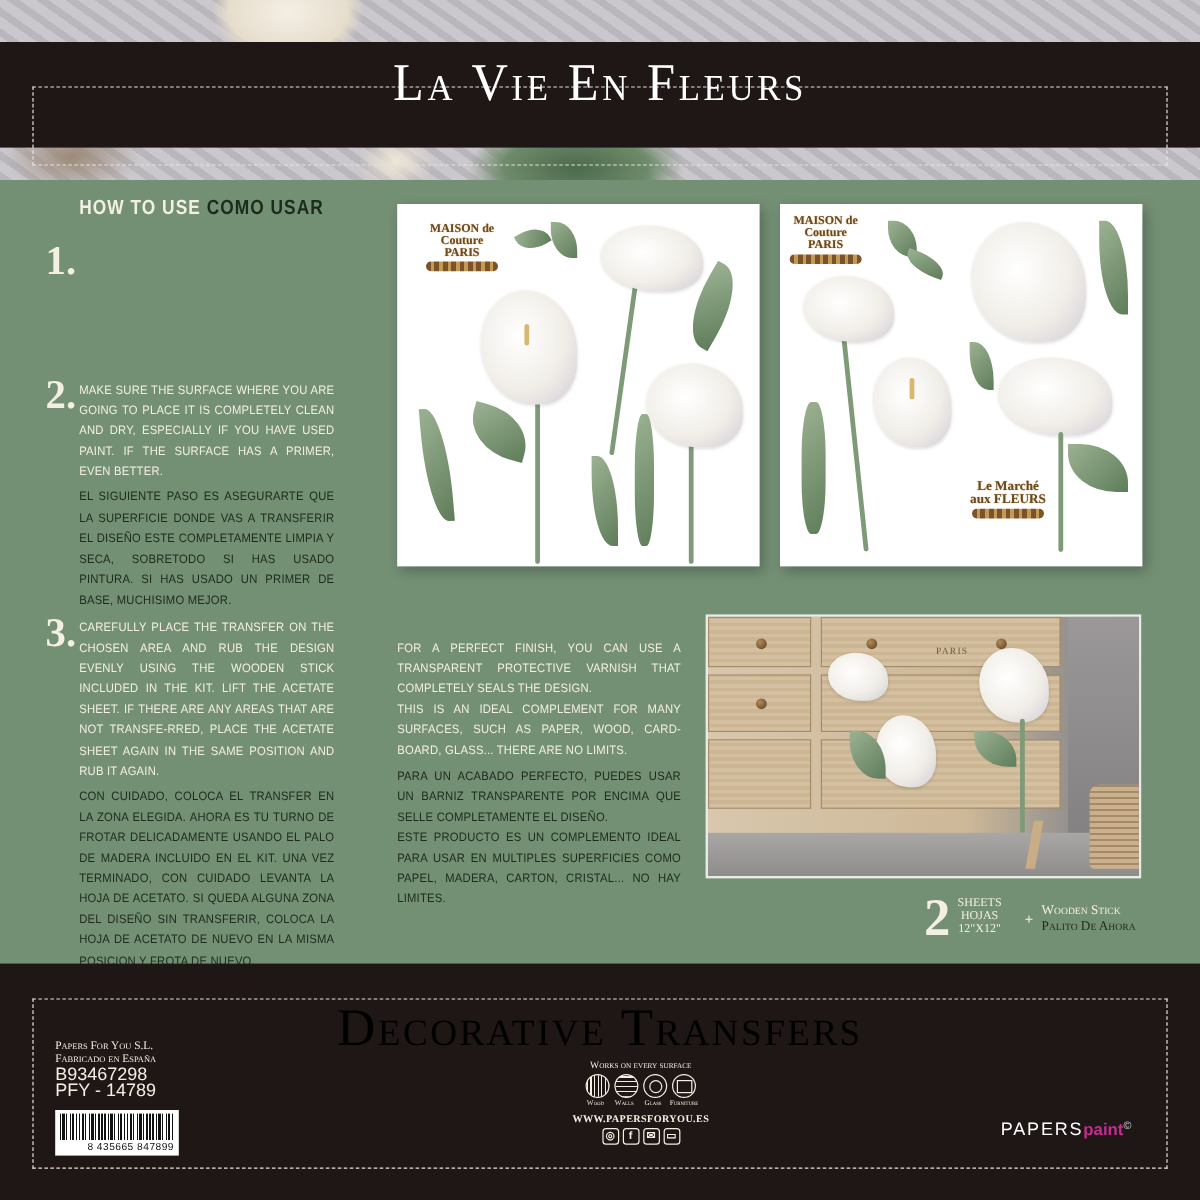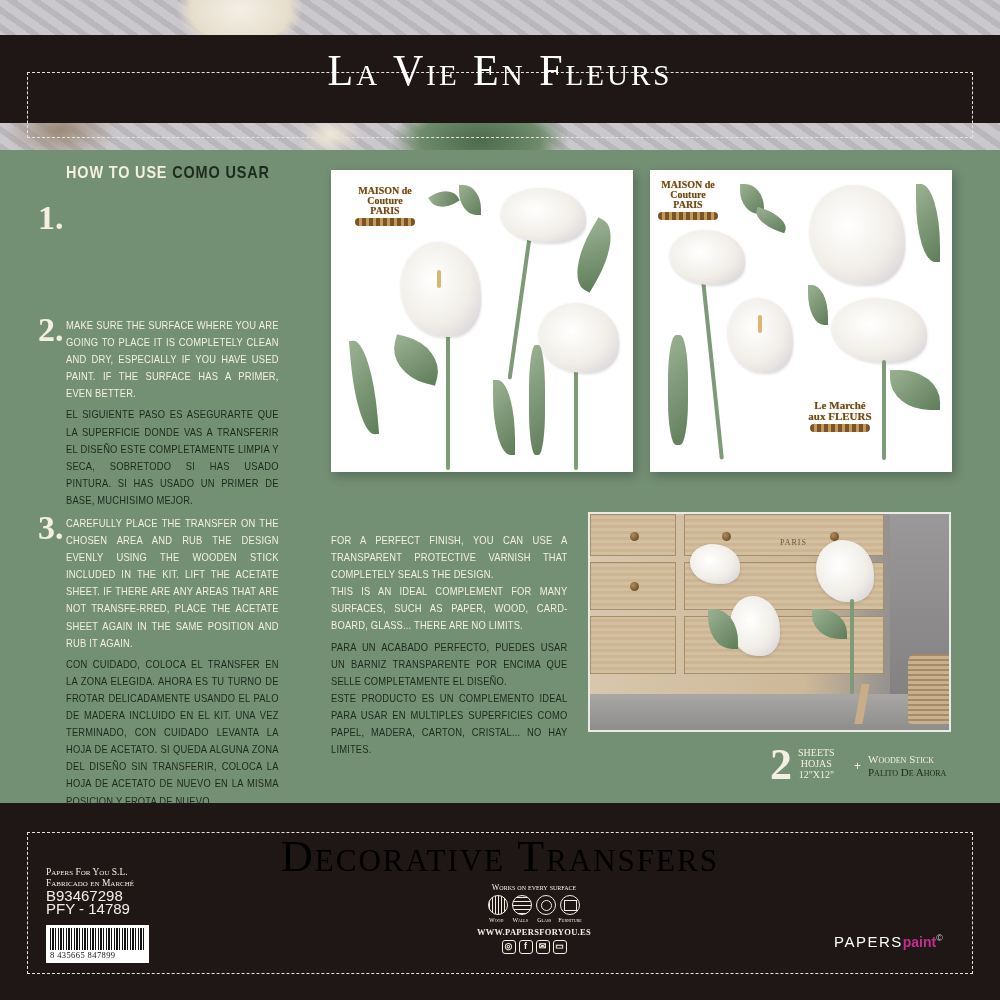--- a/index.html
+++ b/index.html
@@ -112,21 +112,21 @@
       position:absolute; left: 0; top: 838px; width: 1000px; text-align:center; color:#000000;
       font-size: 44px; letter-spacing: 2px; font-variant: small-caps; line-height: 38px;
     }
     .company { position:absolute; left: 46px; top: 867px; color:#f4efe3; }
     .company .name { font-size: 9.5px; line-height: 11px; font-variant: small-caps; font-family: "Liberation Serif", serif; display:block; }
     .company .code { font-size: 15px; line-height: 13px; font-family: "Liberation Sans", sans-serif; display:block; }
     .barcode {
       position:absolute; left: 46px; top: 925px; width: 103px; height: 38px; background:#ffffff; padding: 3px 4px 0;
     }
     .barcode .bars { height: 22px; background: repeating-linear-gradient(90deg,#111 0 1px,#fff 1px 2px,#111 2px 4px,#fff 4px 5px,#111 5px 6px,#fff 6px 8px); }
-    .barcode .num { font-family:Liberation Serif, serif; font-size: 8.5px; color:#111; letter-spacing: 0.4px; line-height: 11px; }
+    .barcode .num { font-family:Liberation Sans, sans-serif; font-size: 8.5px; color:#111; letter-spacing: 0.4px; line-height: 11px; text-align: right; }
 
     .surfaces { position:absolute; left: 454px; top: 883px; width: 160px; text-align:center; color:#f4efe3; }
     .surfaces .label { font-size: 8px; font-variant: small-caps; font-family:"Liberation Serif",serif; display:block; line-height: 10px; }
     .surf-icons { display:flex; justify-content:center; gap: 4px; margin-top: 2px; }
     .surf-icon { width: 20px; height: 20px; border-radius:50%; border: 1.5px solid #f4efe3; position:relative; }
     .surf-icon.wood { background: repeating-linear-gradient(90deg,#f4efe3 0 1px,transparent 1px 3px); }
     .surf-icon.walls { background: repeating-linear-gradient(0deg,#f4efe3 0 1px,transparent 1px 4px); }
     .surf-icon.glass::after { content:""; position:absolute; left:4px; top:4px; width:9px; height:9px; border-radius:50%; border:1px solid #f4efe3; }
     .surf-icon.furniture::after { content:""; position:absolute; left:3px; top:4px; width:11px; height:9px; border:1px solid #f4efe3; }
     .surf-labels { display:flex; justify-content:center; gap: 4px; margin-top: 2px; font-size: 6px; font-variant: small-caps; }
@@ -266,21 +266,21 @@
   </div>
 </div>
 
 <div class="bottom-band">
   <div class="dash-box"></div>
 </div>
 <div class="bottom-title">Decorative Transfers</div>
 
 <div class="company">
   <span class="name">Papers For You S.L.</span>
-  <span class="name">Fabricado en Marché</span>
+  <span class="name">Fabricado en España</span>
   <span class="code">B93467298</span>
   <span class="code">PFY - 14789</span>
 </div>
 <div class="barcode">
   <div class="bars"></div>
   <div class="num">8 435665 847899</div>
 </div>
 
 <div class="surfaces">
   <span class="label">Works on every surface</span>

